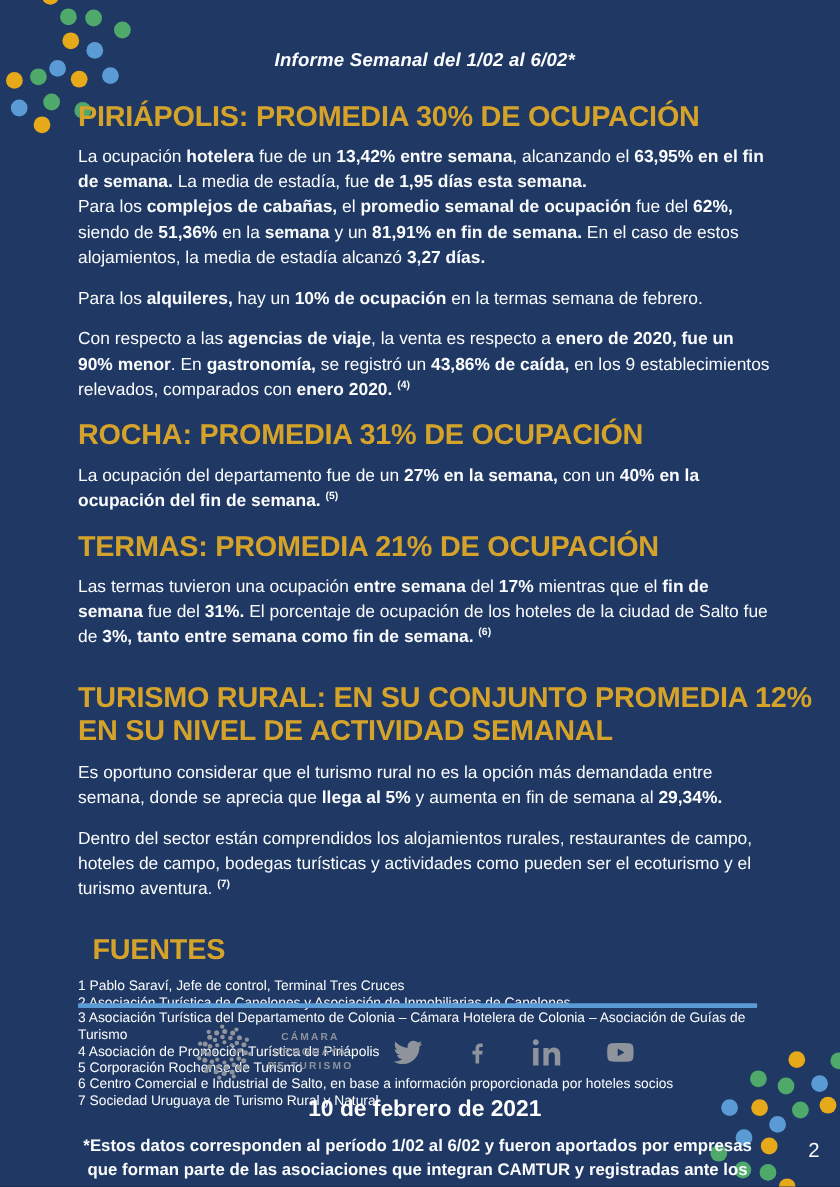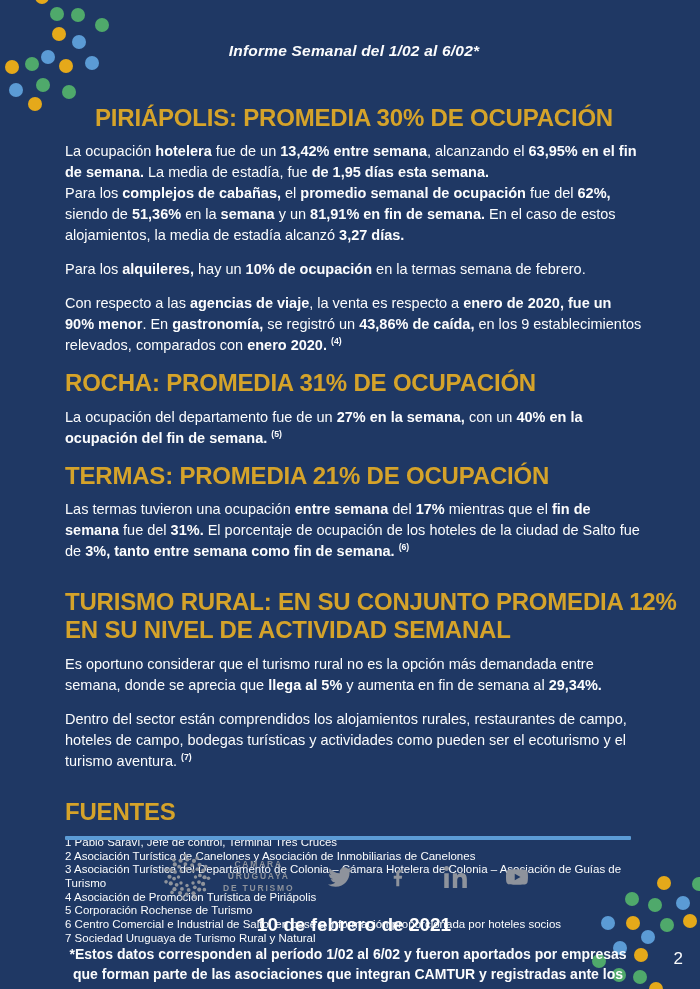--- a/index.html
+++ b/index.html
@@ -25,24 +25,24 @@
     padding-right:0;
   }
   h1,h2,h3{
     color:#D5A32A;
     font-weight:700;
     font-size:24px;
     letter-spacing:-.2px;
     line-height:1.18;
     margin:0;
   }
-  .h-piriapolis{margin:44px 0 9px;text-align:center;}
+  .h-piriapolis{margin:24px 0 9px;}
   .h-section{margin:12px 0 9px;}
   .h-rural{margin:26px 0 9px;width:632px;}
-  .h-fuentes{margin:26px 0 10px;}
+  .h-fuentes{margin:26px 12px 10px;}
   .para{
     font-size:14.5px;
     line-height:21px;
     margin:0 0 13px;
     font-weight:400;
   }
   .para.tight{margin-bottom:0;}
   .bold{font-weight:700;margin-top:37px;}
   sup{font-size:.6em;font-weight:700;line-height:0;vertical-align:super;}
   .fuentes-list{margin-top:2px;}

